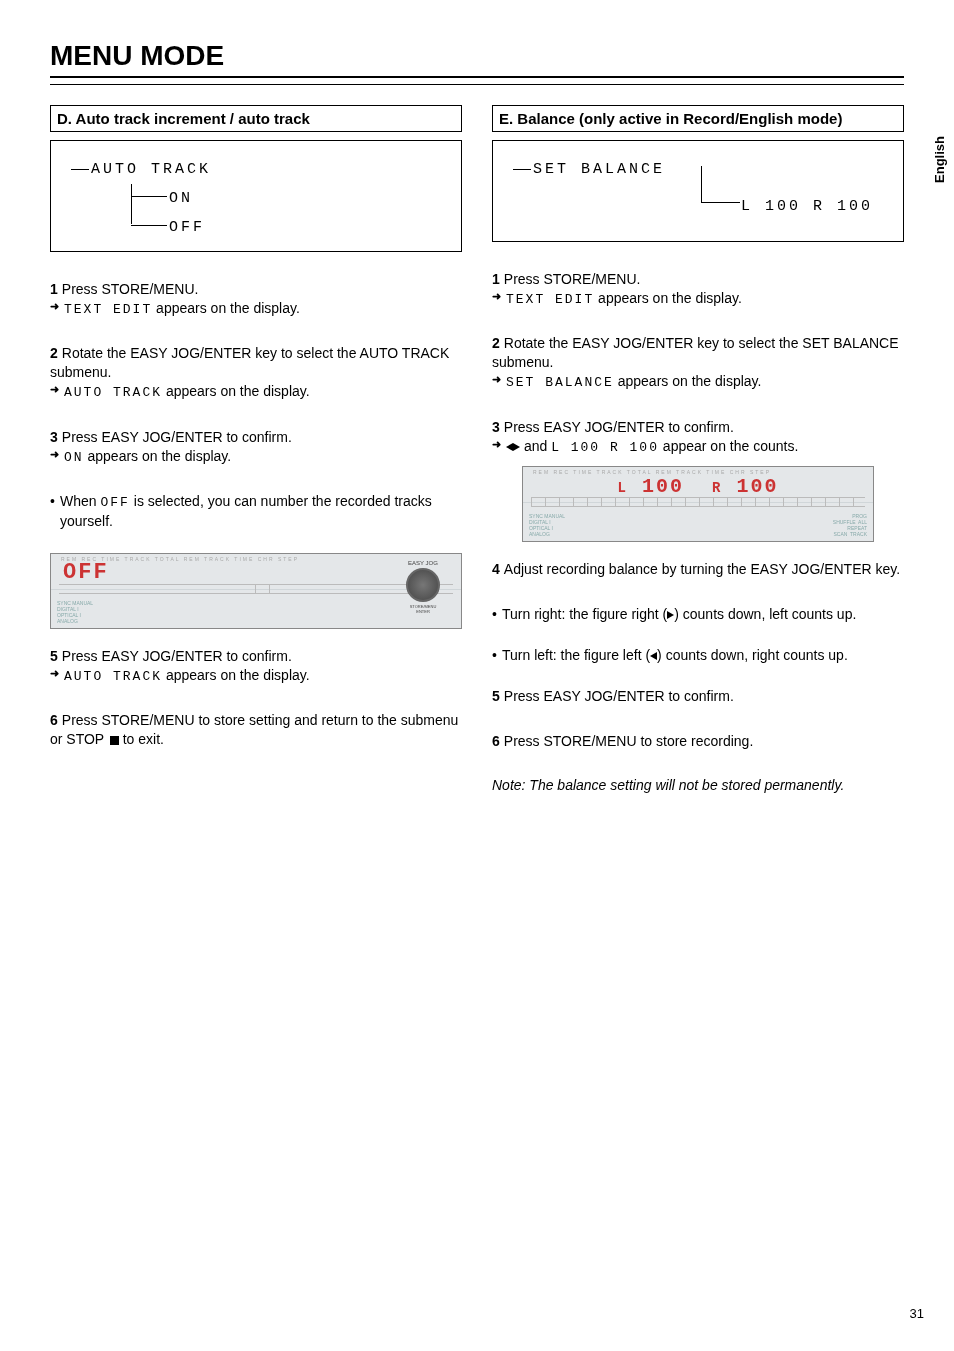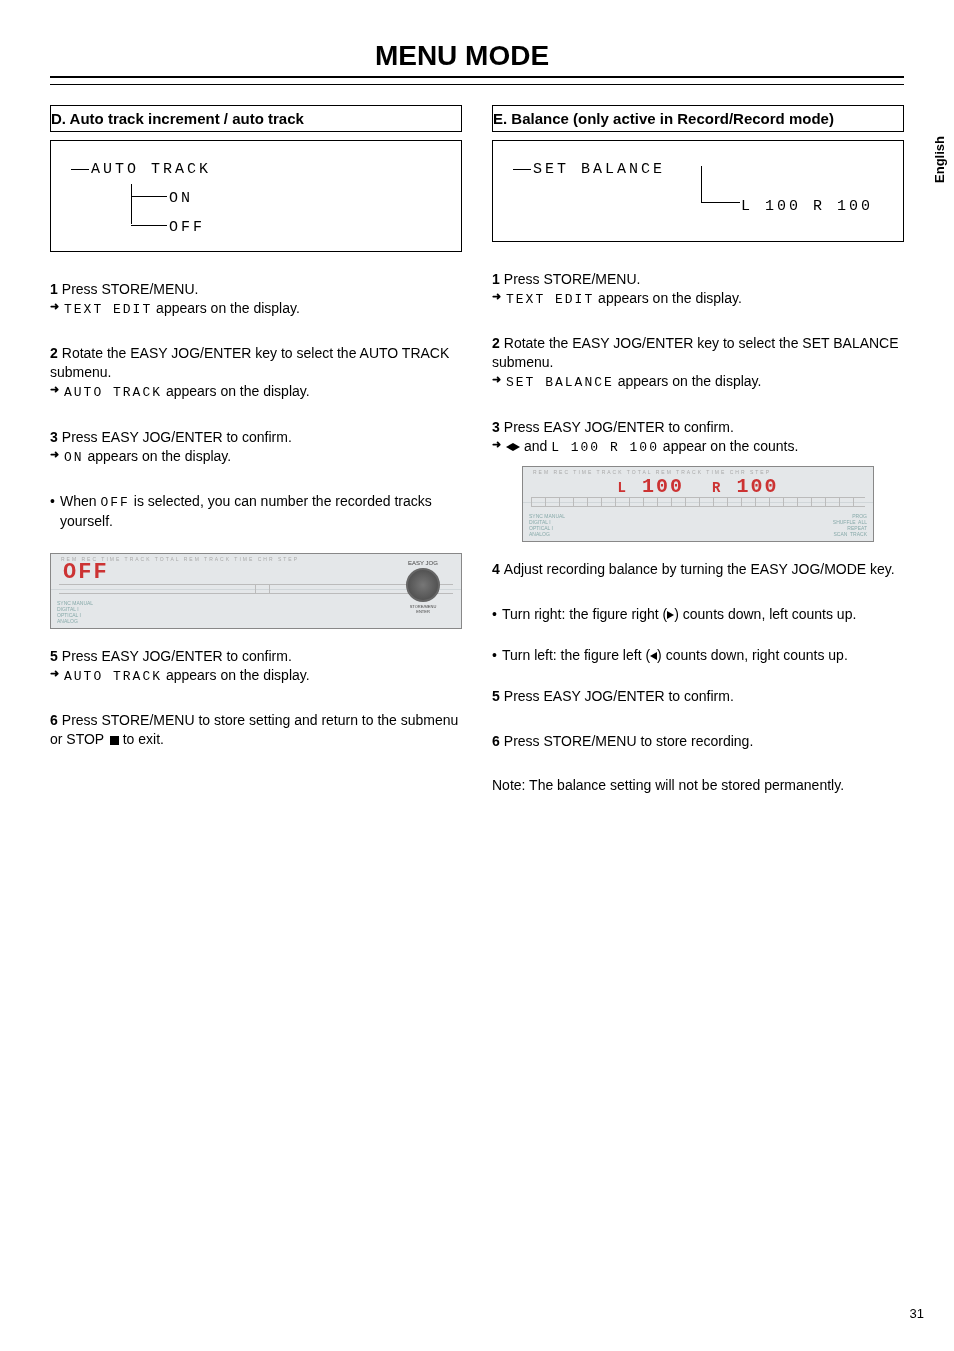--- a/index.html
+++ b/index.html
@@ -10,21 +10,21 @@
     background: #fff;
     width: 954px;
     height: 1351px;
     position: relative;
     color: #000;
   }
   .page {
     padding: 40px 50px 0 50px;
   }
   .page-title {
-    text-align: center;
+    text-align: left;
     font-size: 28px;
     font-weight: bold;
     margin: 0 0 4px 0;
     padding-right: 30px;
   }
   .hr-thick {
     border: none;
     border-top: 2px solid #000;
     margin: 0 0 6px 0;
   }
@@ -52,21 +52,21 @@
     display: flex;
     gap: 30px;
   }
   .col {
     width: 50%;
   }
   .section-header {
     border: 1px solid #000;
     font-weight: bold;
     font-size: 15px;
-    padding: 4px 0;
+    padding: 4px 6px;
     margin-bottom: 8px;
   }
   .lcd-box {
     border: 1px solid #000;
     height: 110px;
     position: relative;
     margin-bottom: 28px;
   }
   .lcd-box.h-100 { height: 100px; }
   
@@ -169,20 +169,21 @@
     position: absolute;
     left: 0;
   }
   .display-text {
     font-family: "Courier New", monospace;
     letter-spacing: 2px;
     font-size: 13px;
   }
   .note {
     font-size: 14px;
+    font-style: italic;
     margin-top: 4px;
   }
   
   .device-diagram {
     border: 0.5px solid #888;
     height: 74px;
     background:
       linear-gradient(#d0d6d9,#d0d6d9) 0 48%/100% 1px no-repeat,
       #e4e7e9;
     position: relative;
@@ -360,21 +361,21 @@
         <span class="num">5</span><span>Press EASY JOG/ENTER to confirm.</span>
         <span class="sub"><span class="display-text">AUTO TRACK</span><span> appears on the display.</span></span>
       </p>
 
       <p class="step">
         <span class="num">6</span><span>Press STORE/MENU to store setting and return to the submenu or STOP </span><span class="square-stop"></span><span> to exit.</span>
       </p>
     </div>
 
     <div class="col">
-      <div class="section-header">E. Balance (only active in Record/Record mode)</div>
+      <div class="section-header">E. Balance (only active in Record/English mode)</div>
 
       <div class="lcd-box h-100">
         <div class="tree">
           <div class="tree-root"><span class="seg">SET BALANCE</span></div>
         </div>
         <div class="tree-leaf-right">
           <div class="line-down"></div>
           <span class="seg">L 100 R 100</span>
         </div>
       </div>
@@ -408,21 +409,21 @@
 OPTICAL I
 ANALOG</div>
           <div class="txt" style="right:6px;top:2px;white-space:pre;text-align:right;">PROG
 SHUFFLE  ALL
 REPEAT
 SCAN  TRACK</div>
         </div>
       </div>
 
       <p class="step">
-        <span class="num">4</span><span>Adjust recording balance by turning the EASY JOG/MODE key.</span>
+        <span class="num">4</span><span>Adjust recording balance by turning the EASY JOG/ENTER key.</span>
       </p>
 
       <p class="bullet">
         <span>Turn right: the figure right (</span><span class="tri-right"></span><span>) counts down, left counts up.</span>
       </p>
 
       <p class="bullet">
         <span>Turn left: the figure left (</span><span class="tri-left"></span><span>) counts down, right counts up.</span>
       </p>
 

